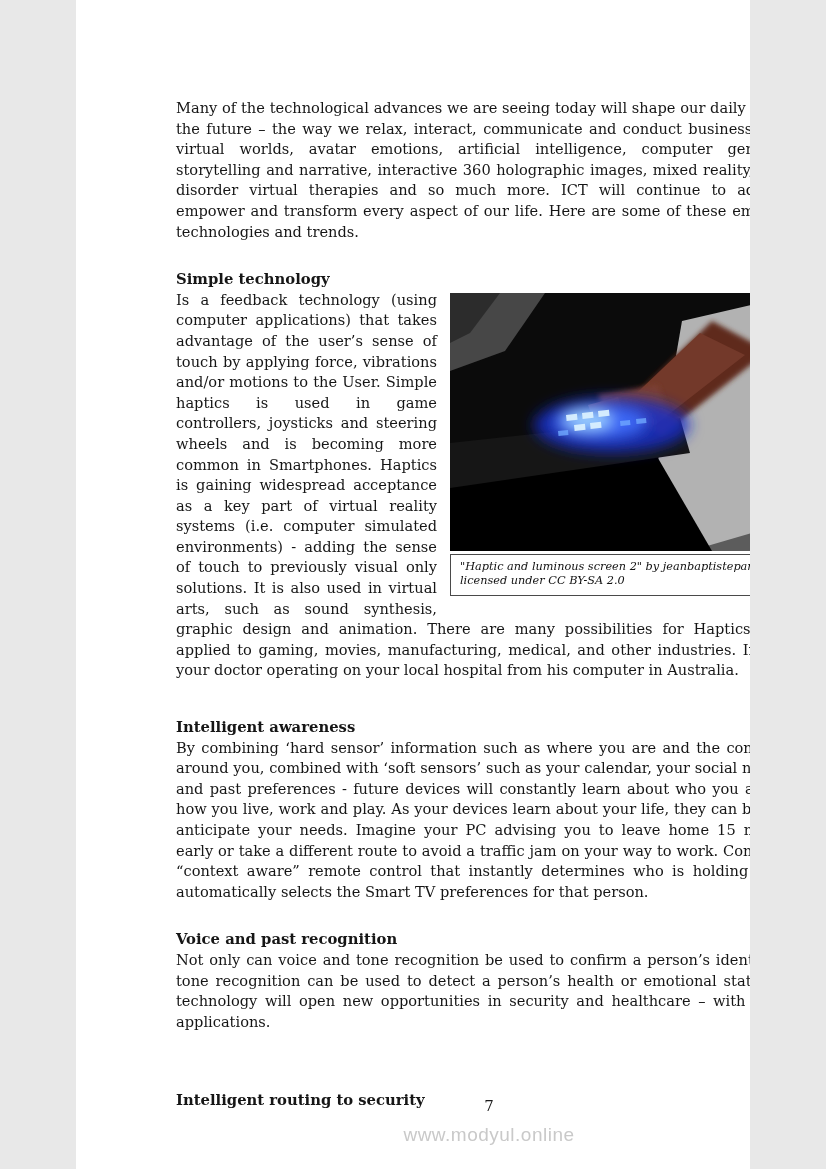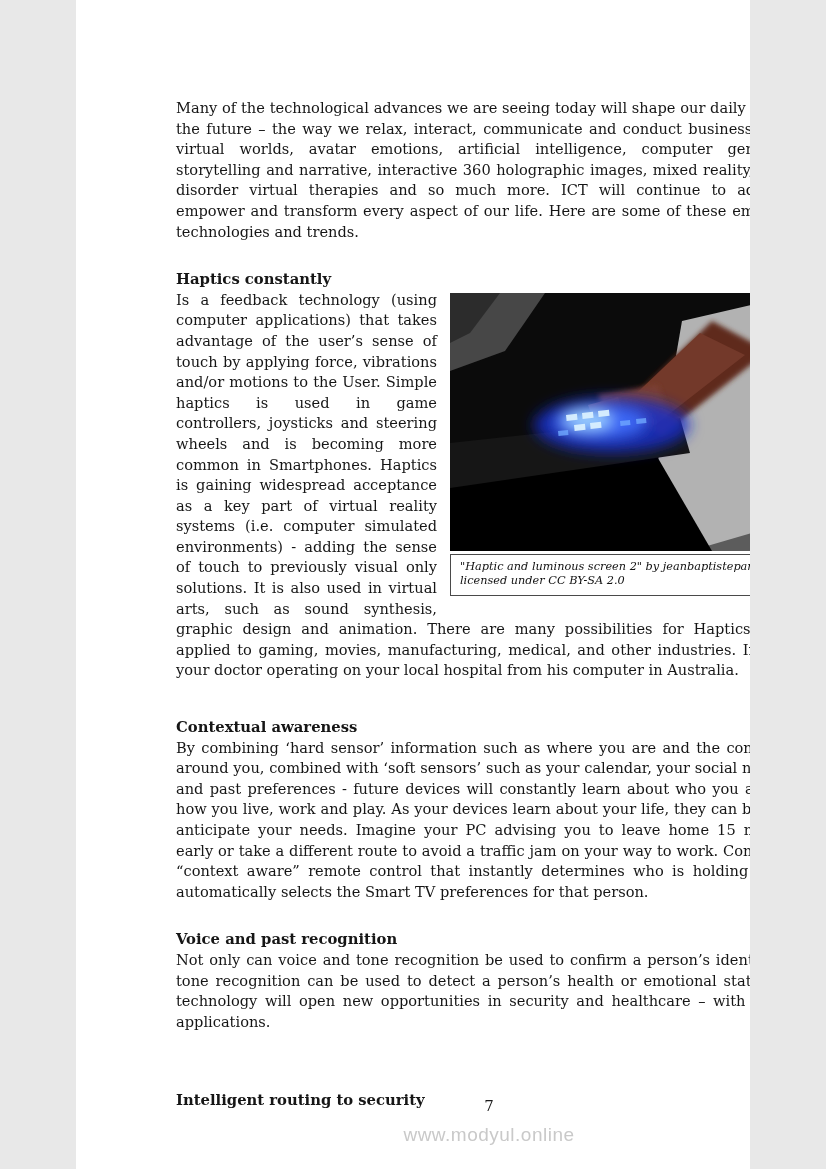--- a/index.html
+++ b/index.html
@@ -81,21 +81,21 @@
 </style>
 </head>
 <body>
 
 <div class="page">
   <div class="content">
 
     <p class="body-text">Many of the technological advances we are seeing today will shape our daily lives in the future – the way we relax, interact, communicate and conduct business. From virtual worlds, avatar emotions, artificial intelligence, computer generated storytelling and narrative, interactive 360 holographic images, mixed reality, stress disorder virtual therapies and so much more. ICT will continue to advance, empower and transform every aspect of our life. Here are some of these emerging technologies and trends.</p>
 
     <div class="section">
-      <h3 class="heading">Haptics constantly</h3>
+      <h3 class="heading">Simple technology</h3>
       <div class="figure">
         <div class="photo">
           <svg viewBox="0 0 353 258" preserveAspectRatio="none">
             <defs>
               <filter id="glowblur" x="-50%" y="-50%" width="200%" height="200%">
                 <feGaussianBlur stdDeviation="7"></feGaussianBlur>
               </filter>
               <filter id="softblur" x="-50%" y="-50%" width="200%" height="200%">
                 <feGaussianBlur stdDeviation="2.5"></feGaussianBlur>
               </filter>
@@ -139,21 +139,21 @@
               <rect x="108" y="138" width="10" height="5" transform="rotate(-6 108 138)"></rect>
             </g>
           </svg>
         </div>
         <div class="caption">"Haptic and luminous screen 2" by jeanbaptisteparis is licensed under CC BY-SA 2.0</div>
       </div>
       <p class="body-text">Is a feedback technology (using computer applications) that takes advantage of the user’s sense of touch by applying force, vibrations and/or motions to the User. Simple haptics is used in game controllers, joysticks and steering wheels and is becoming more common in Smartphones. Haptics is gaining widespread acceptance as a key part of virtual reality systems (i.e. computer simulated environments) - adding the sense of touch to previously visual only solutions. It is also used in virtual arts, such as sound synthesis, graphic design and animation. There are many possibilities for Haptics to be applied to gaming, movies, manufacturing, medical, and other industries. Imagine your doctor operating on your local hospital from his computer in Australia.</p>
     </div>
 
     <div class="section section-gap-lg">
-      <h3 class="heading">Contextual awareness</h3>
+      <h3 class="heading">Intelligent awareness</h3>
       <p class="body-text">By combining ‘hard sensor’ information such as where you are and the conditions around you, combined with ‘soft sensors’ such as your calendar, your social network and past preferences - future devices will constantly learn about who you are and how you live, work and play. As your devices learn about your life, they can begin to anticipate your needs. Imagine your PC advising you to leave home 15 minutes early or take a different route to avoid a traffic jam on your way to work. Consider a “context aware” remote control that instantly determines who is holding it and automatically selects the Smart TV preferences for that person.</p>
     </div>
 
     <div class="section">
       <h3 class="heading">Voice and past recognition</h3>
       <p class="body-text">Not only can voice and tone recognition be used to confirm a person’s identity but tone recognition can be used to detect a person’s health or emotional state. This technology will open new opportunities in security and healthcare – with mobile applications.</p>
     </div>
 
     <div class="section section-gap-xl">
       <h3 class="heading">Intelligent routing to security</h3>

